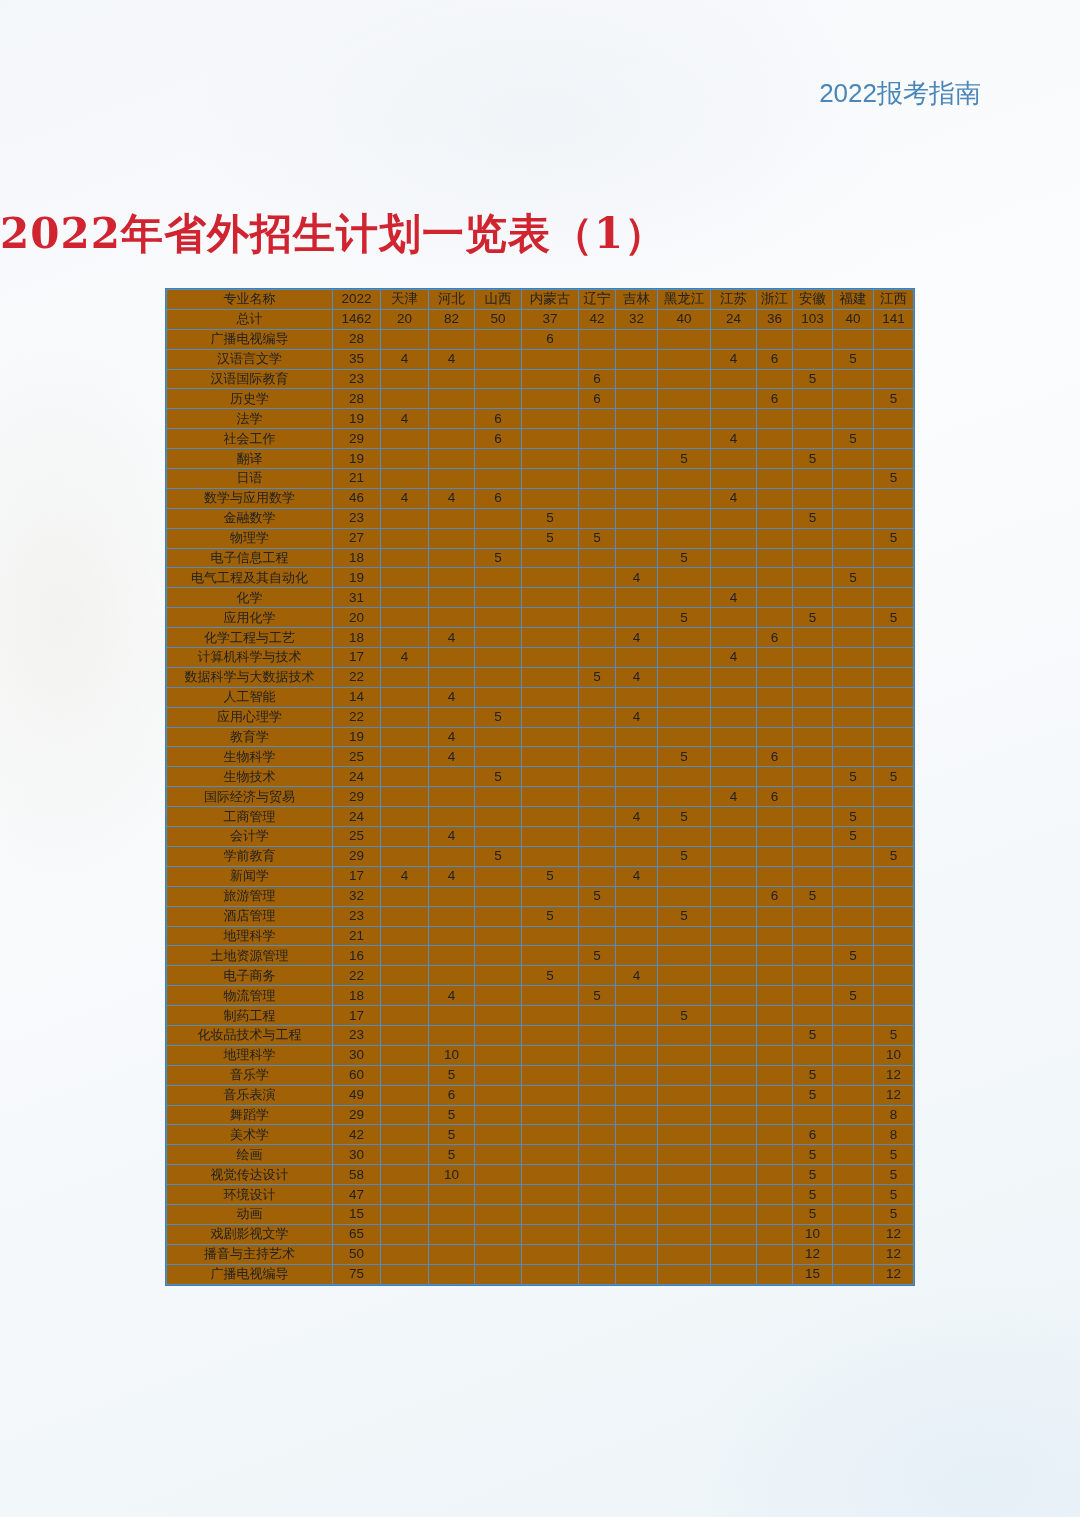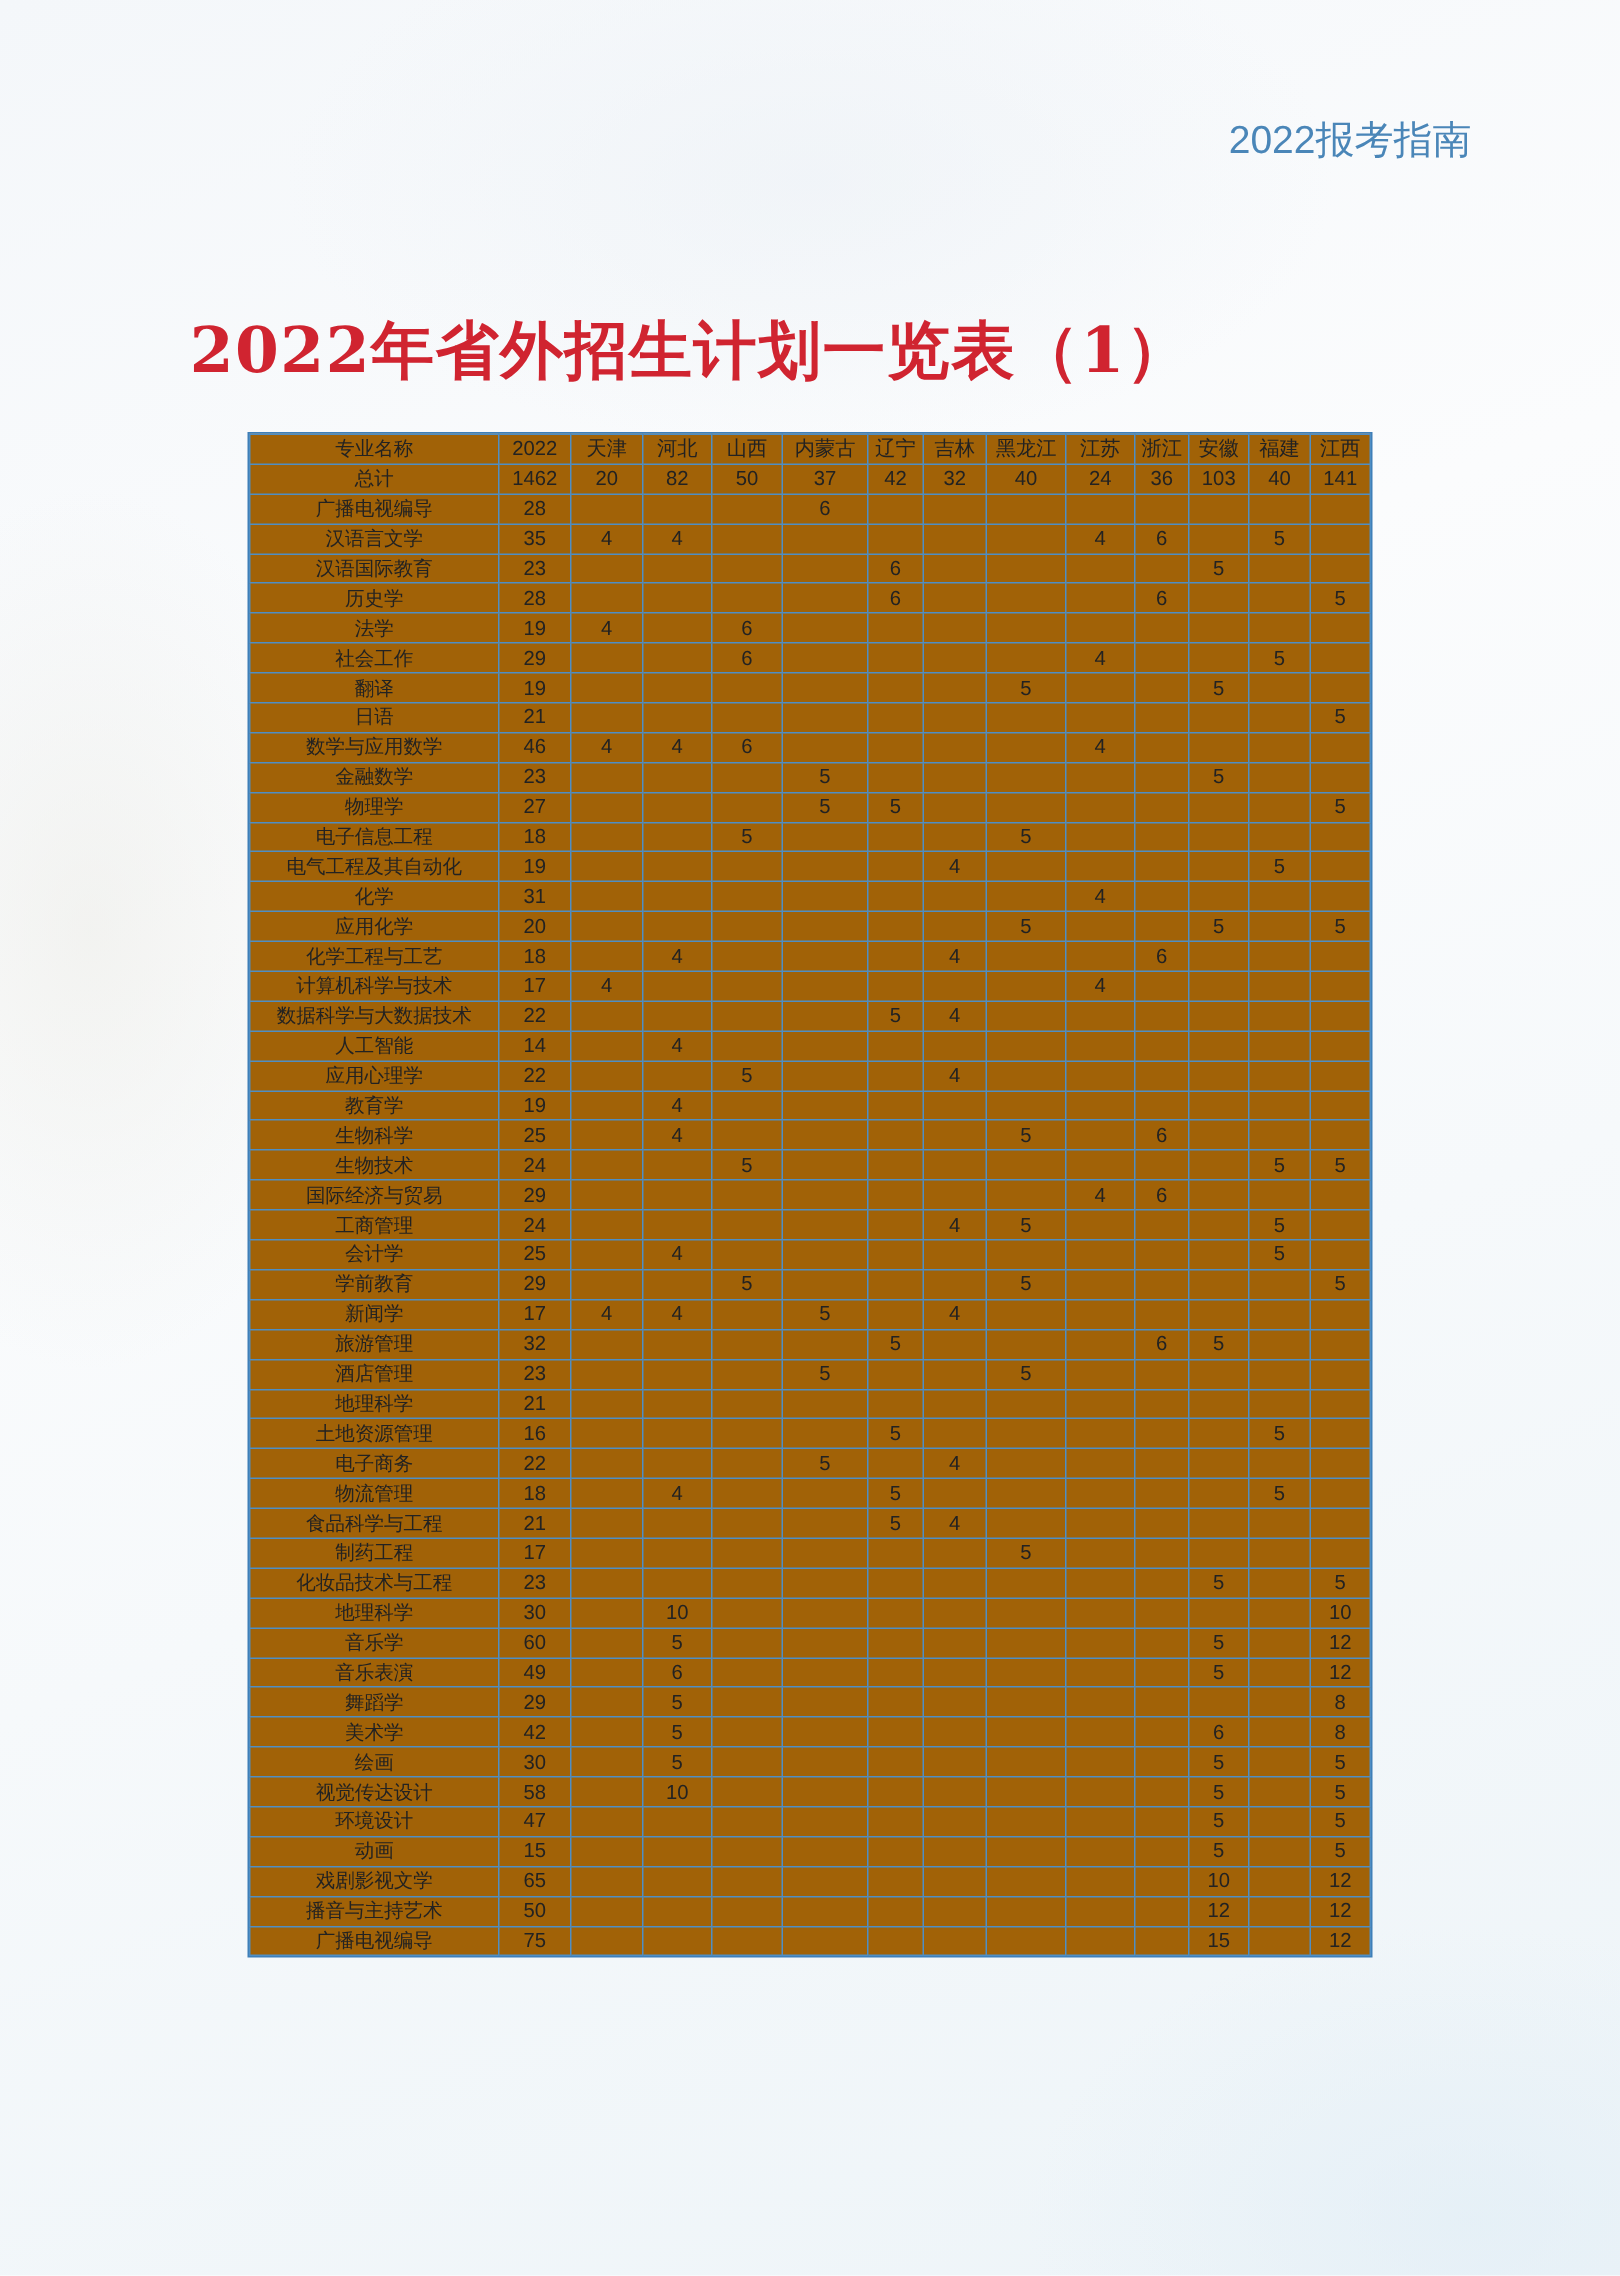--- a/index.html
+++ b/index.html
@@ -14,21 +14,21 @@
       radial-gradient(ellipse 260px 420px at 60px 620px, rgba(235,235,230,0.55), rgba(255,255,255,0) 70%),
       radial-gradient(ellipse 420px 280px at 980px 1480px, rgba(226,238,246,0.7), rgba(255,255,255,0) 70%),
       radial-gradient(ellipse 500px 260px at 540px 120px, rgba(236,241,246,0.6), rgba(255,255,255,0) 70%);
   }
   .running-header {
     position: absolute; right: 99px; top: 76px;
     font-family: Liberation Sans, sans-serif; font-size: 26px; color: #4a86b8;
     letter-spacing: 0px;
   }
   .page-title {
-    position: absolute; left: 0; width: 920px; top: 206px; text-align: center;
+    position: absolute; left: 0; width: 920px; top: 206px; text-align: left;
     font-family: "DejaVu Serif", "Liberation Serif", serif; font-weight: bold;
     font-size: 42px; color: #d02430; letter-spacing: 1px;
   }
   table.plan {
     position: absolute; left: 166px; top: 289px;
     border-collapse: collapse; table-layout: fixed;
     font-family: "Liberation Sans", "DejaVu Sans", sans-serif;
     font-size: 13.5px; color: #222;
     background: #a16207;
   }
@@ -639,36 +639,20 @@
         <td>5</td>
         <td></td>
         <td></td>
         <td></td>
         <td></td>
         <td></td>
         <td>5</td>
         <td></td>
       </tr>
       <tr>
-        <td class="name">食品科学与工程</td>
-        <td>21</td>
-        <td></td>
-        <td></td>
-        <td></td>
-        <td></td>
-        <td>5</td>
-        <td>4</td>
-        <td></td>
-        <td></td>
-        <td></td>
-        <td></td>
-        <td></td>
-        <td></td>
-      </tr>
-      <tr>
         <td class="name">制药工程</td>
         <td>17</td>
         <td></td>
         <td></td>
         <td></td>
         <td></td>
         <td></td>
         <td></td>
         <td>5</td>
         <td></td>

